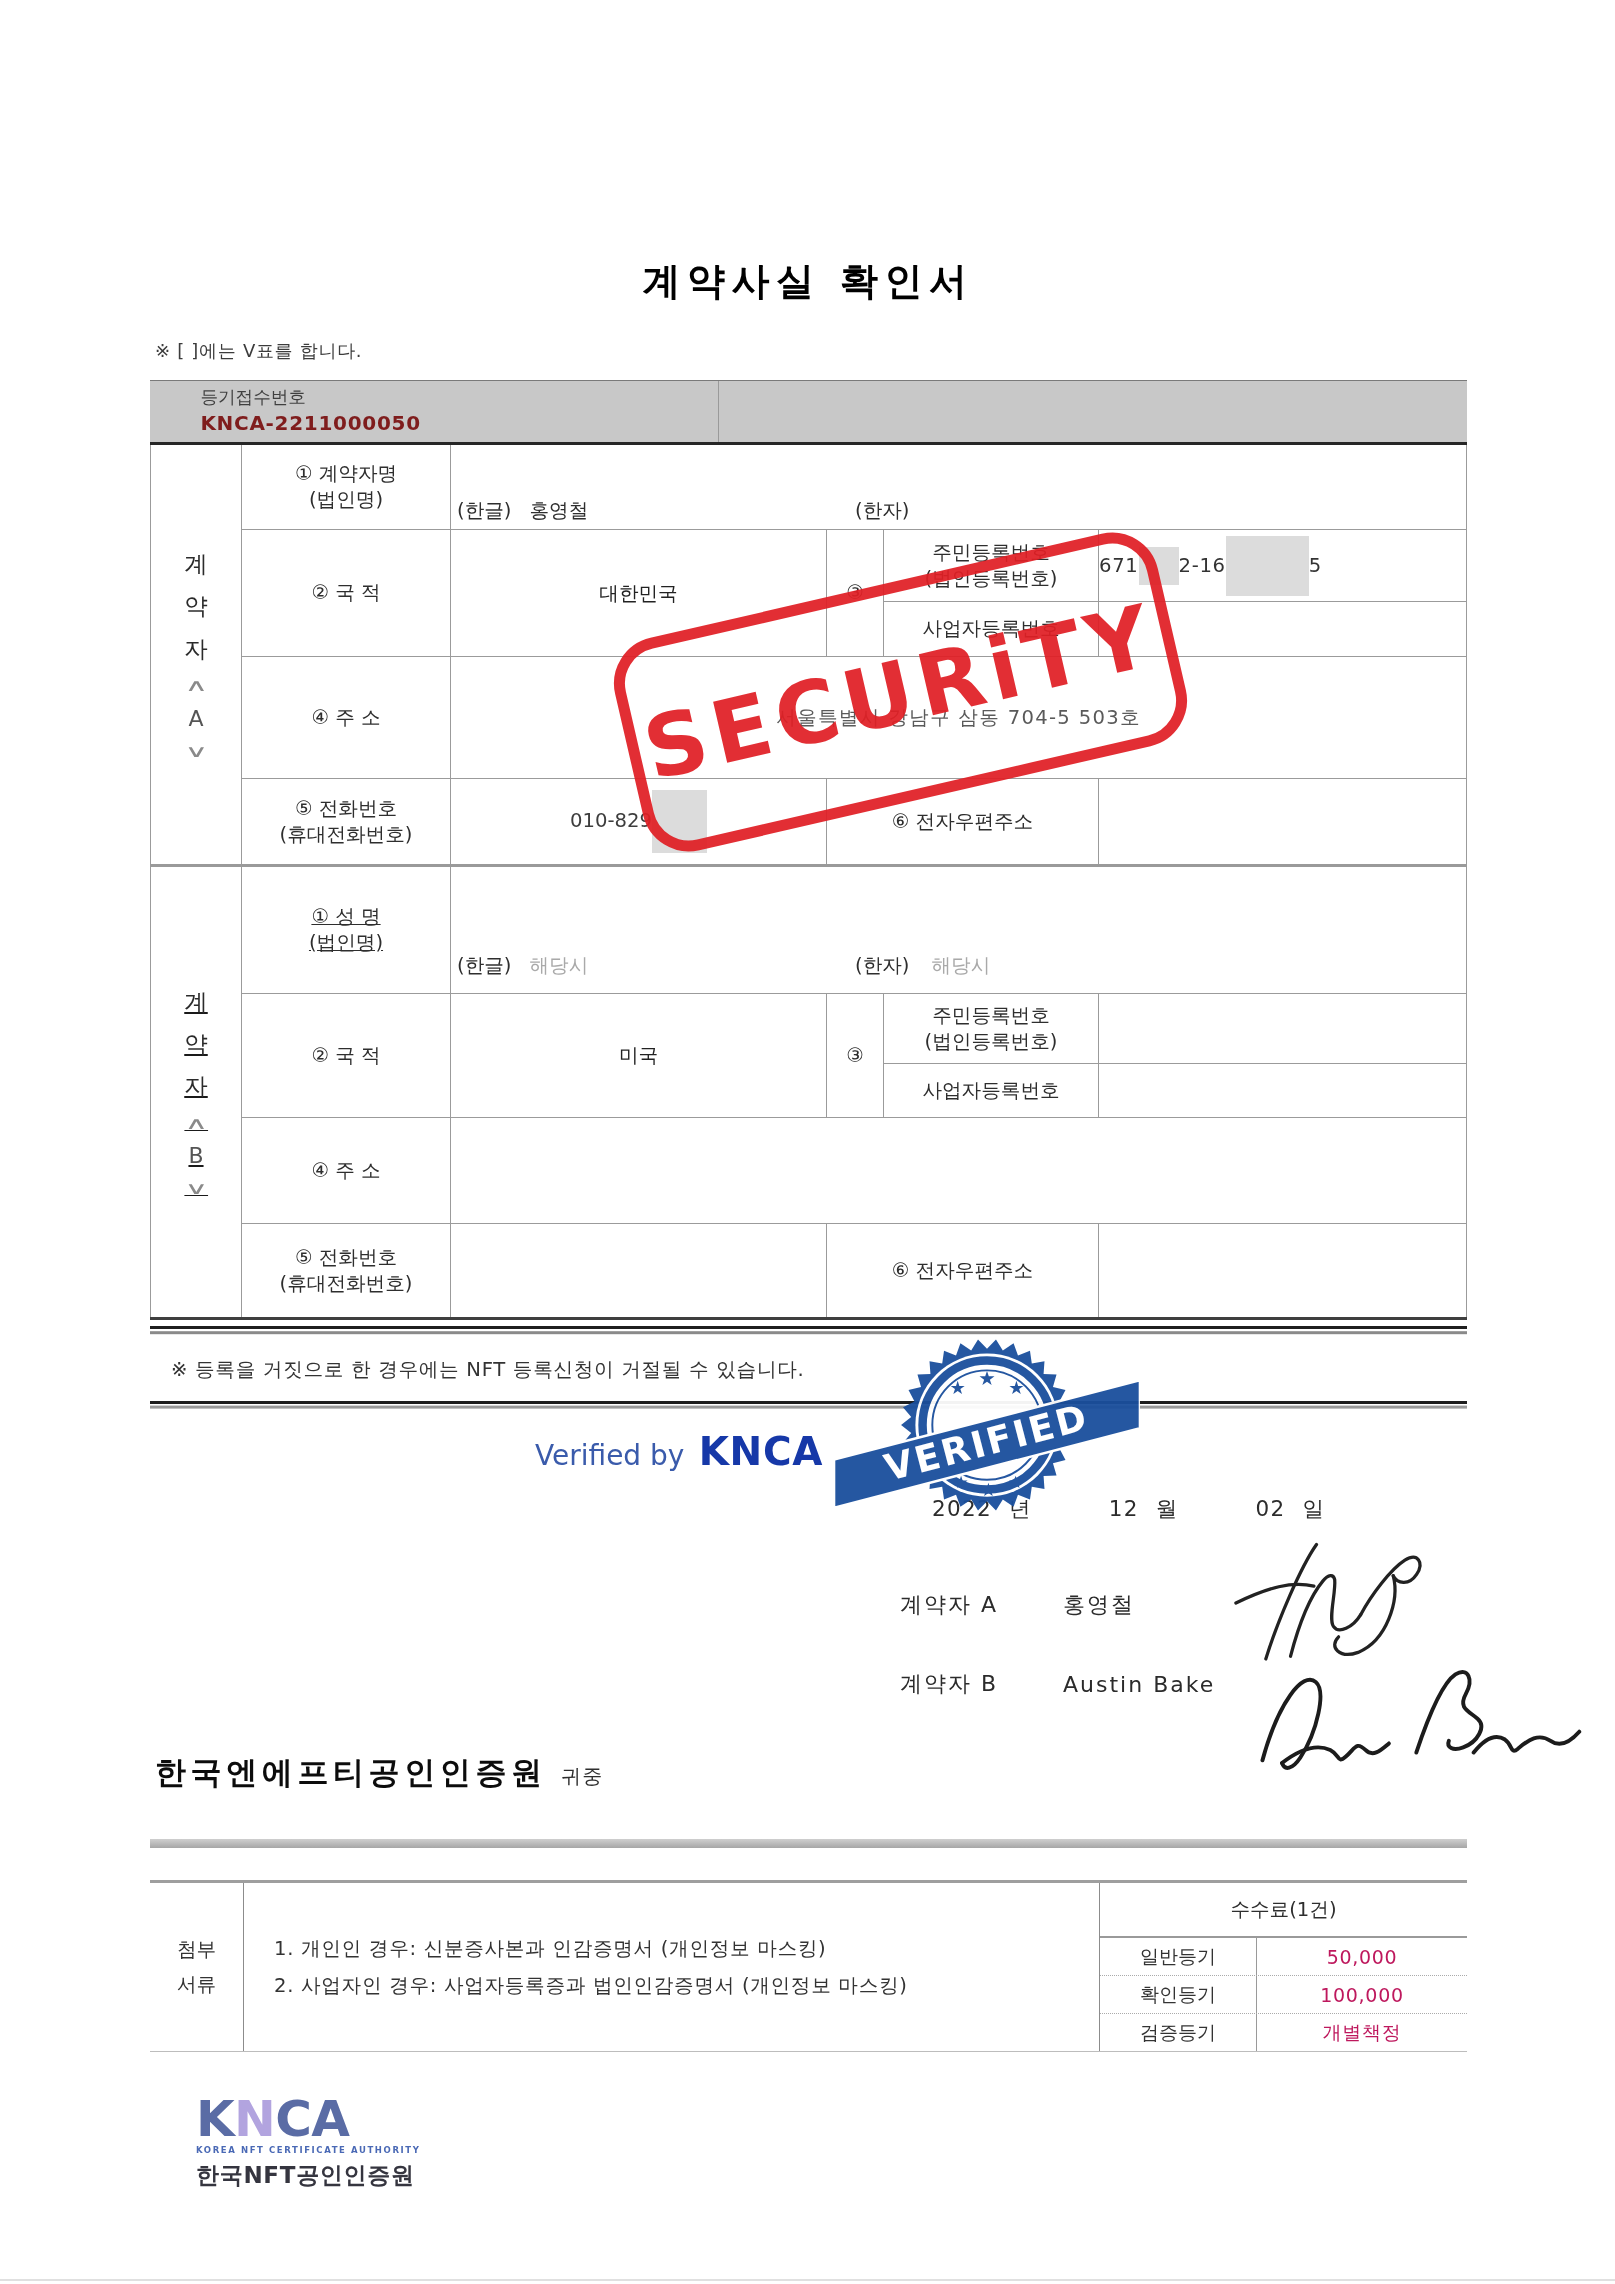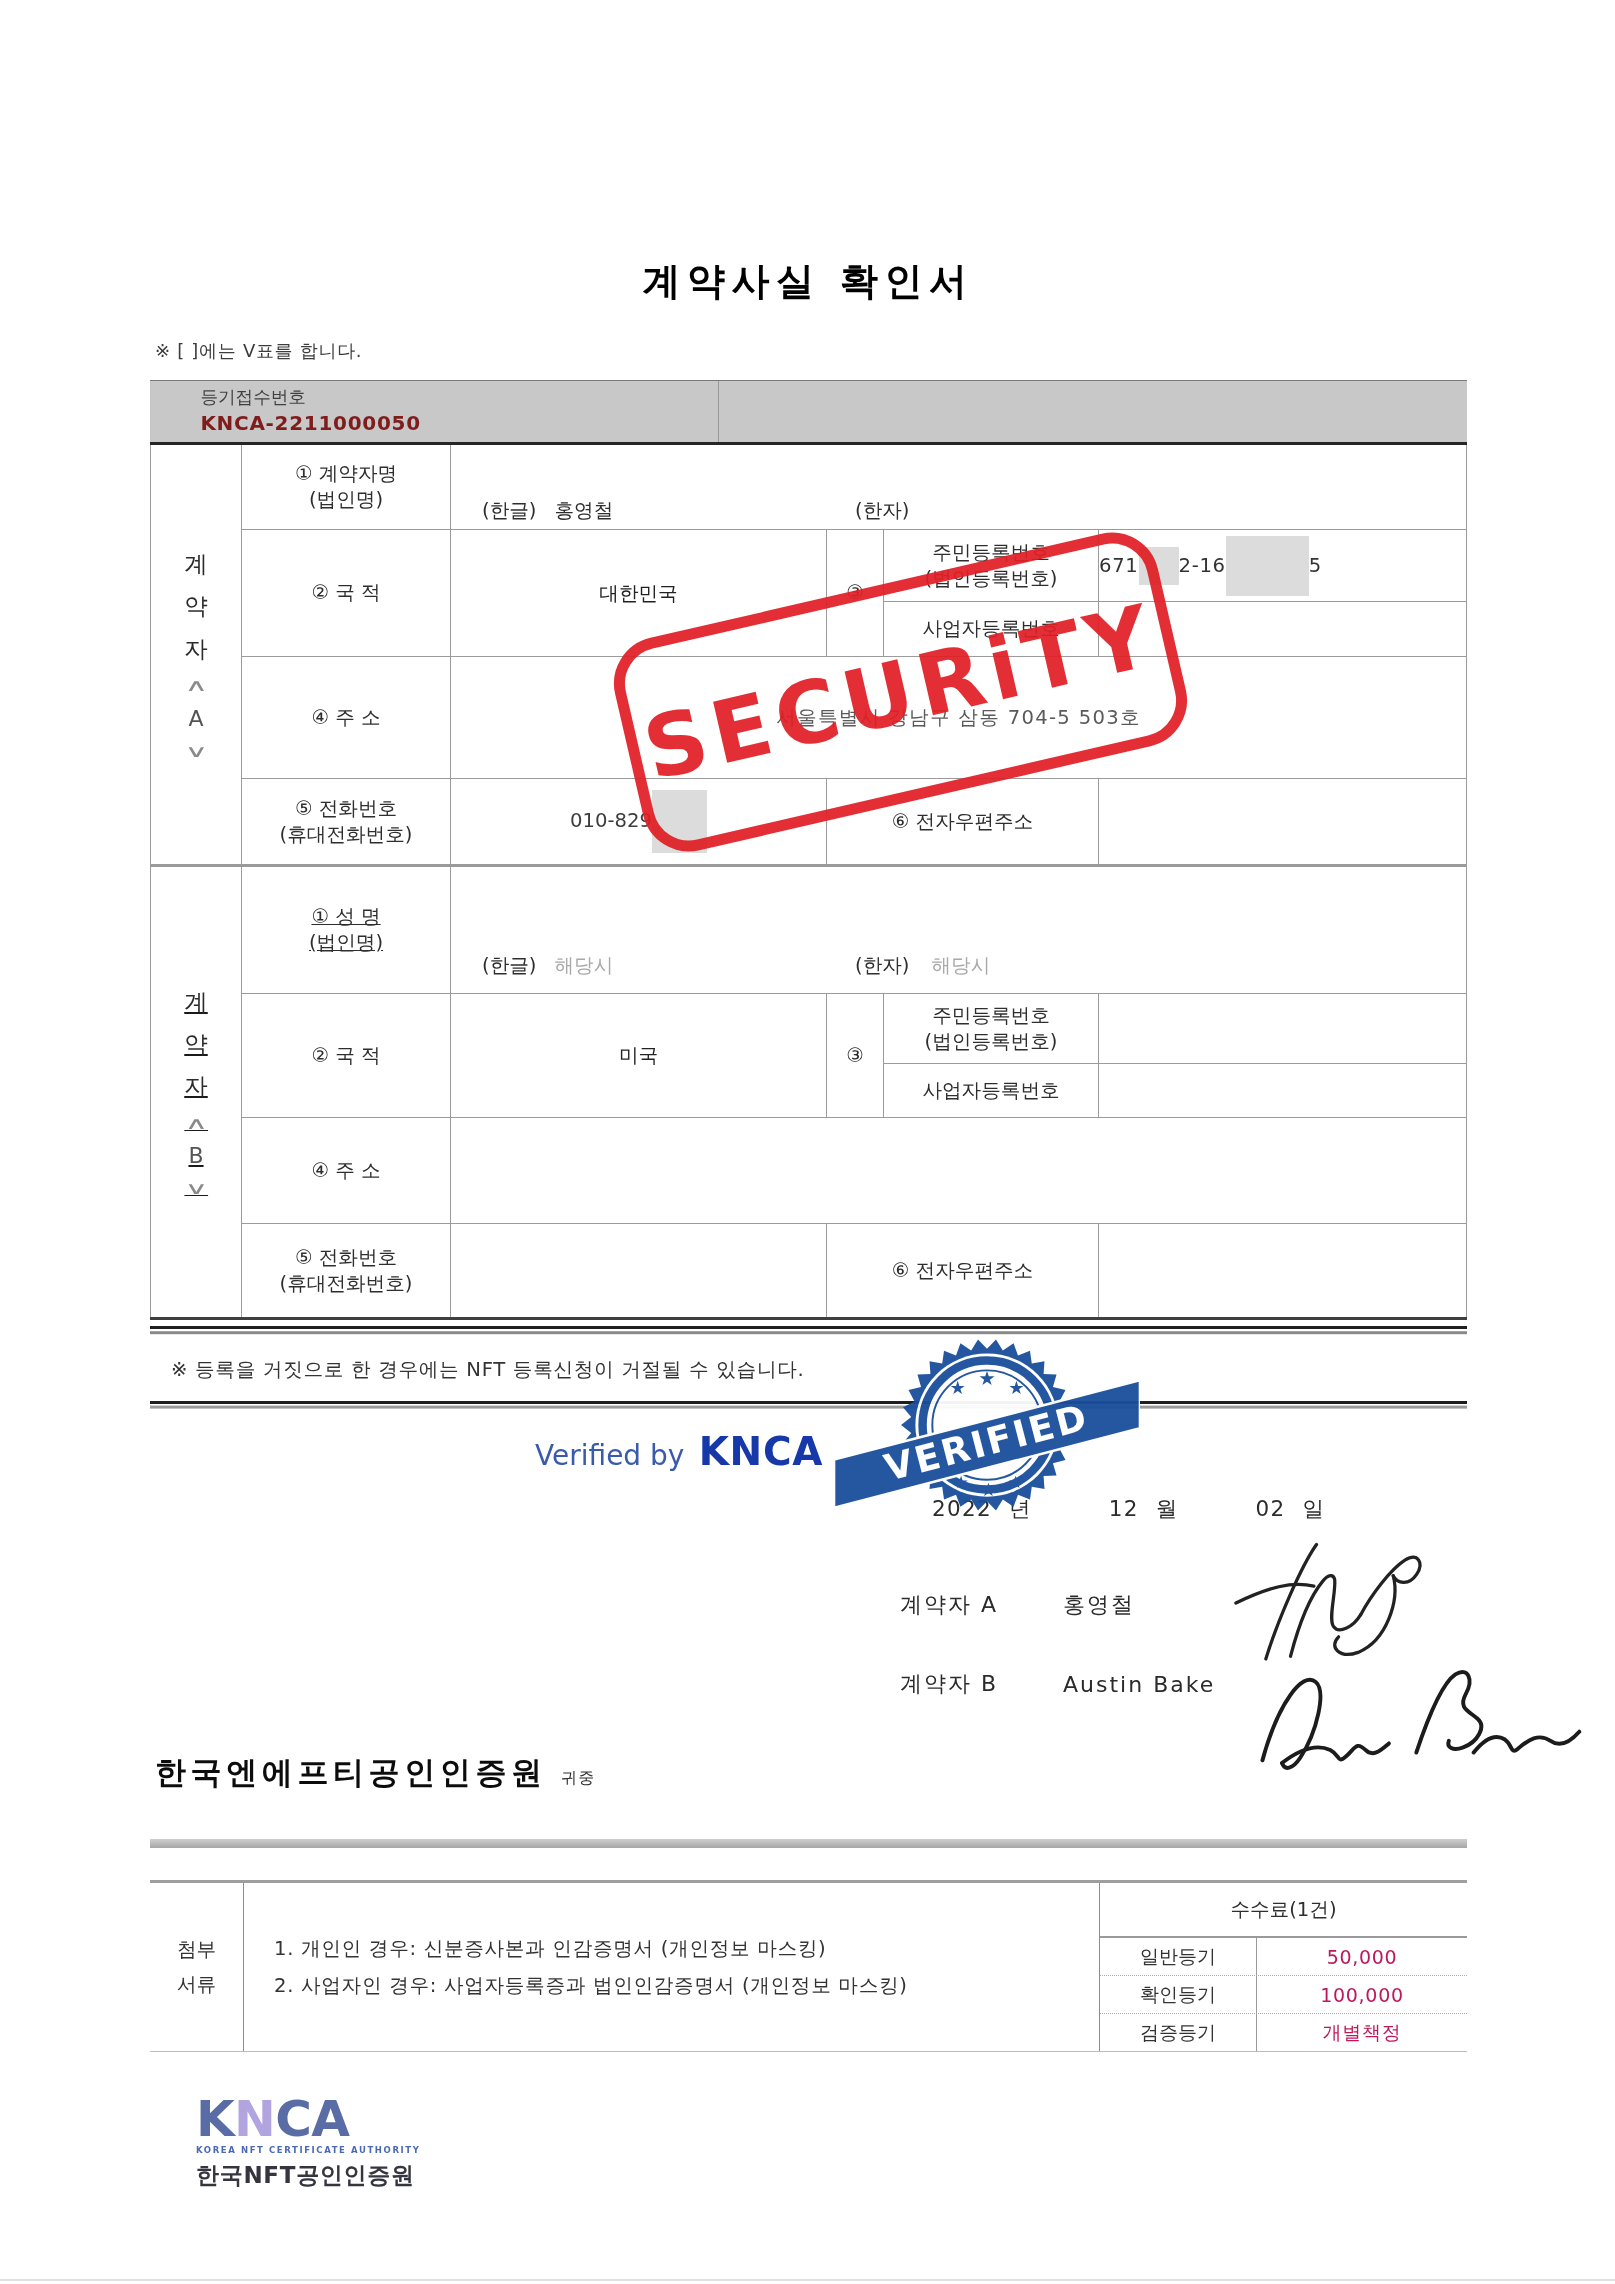--- a/index.html
+++ b/index.html
@@ -32,21 +32,21 @@
   td.subdiv{border-top:2px solid #c4c4c4;}
   td.stub{border-right:1.3px solid #9b9b9b;}
   .stub-inner{display:flex;flex-direction:column;align-items:center;justify-content:center;
               gap:10.4px;height:100%;}
   .stub-inner .kch{font-size:23.5px;color:#2b2b2b;}
   .stub-inner .chev{font-size:17px;color:#8a8a8a;transform:scaleX(1.9);}
   .stub-inner .letter{font-size:22px;color:#555;}
   td.lbl{text-align:center;line-height:26px;color:#2e2e2e;}
   td.val-center{text-align:center;color:#222;margin-left:21px;}
   .name-cell{position:relative;height:100%;}
-  .nc-line{position:absolute;left:31px;display:flex;align-items:baseline;gap:18px;color:#2e2e2e;}
+  .nc-line{position:absolute;left:6px;display:flex;align-items:baseline;gap:18px;color:#2e2e2e;}
   .nc-hanja{position:absolute;left:404px;display:flex;align-items:baseline;gap:22px;color:#2e2e2e;}
   .ph{color:#a9a9a9;}
   .mask{display:inline-block;background:#dcdcdc;vertical-align:middle;}
   .ssn-cell{padding-left:5.2px;color:#333;letter-spacing:0.7px;}
   .addr-cell{text-align:center;color:#5a5a5a;font-size:21px;letter-spacing:1.3px;}
   .phone-cell{text-align:center;color:#3d3d3d;}
 
   
   .rule1{top:1326px;left:150px;width:1317px;height:2.6px;background:#1f1f1f;
          box-shadow:0 5.2px 0 0 #8a8a8a;z-index:1;}
@@ -76,21 +76,21 @@
   .sig-a-row{top:1590px;left:900px;}
   .sig-b-row{top:1669px;left:900px;}
   .sig-label{font-size:22px;color:#2b2b2b;letter-spacing:2px;width:163px;}
   .sig-name{font-size:22px;color:#2b2b2b;letter-spacing:2px;}
   .sig-a-svg{top:1538px;left:1225px;z-index:3;}
   .sig-b-svg{top:1656px;left:1252px;z-index:3;}
 
   
   .recipient{top:1752px;left:155px;display:flex;align-items:baseline;gap:14.3px;}
   .recip-org{font-size:31px;font-weight:800;color:#0c0c0c;letter-spacing:4.6px;}
-  .recip-hon{font-size:16px;color:#2e2e2e;letter-spacing:1.3px;}
+  .recip-hon{font-size:20px;color:#2e2e2e;letter-spacing:1.3px;}
 
   
   .fee-table{top:1880px;left:150px;width:1317px;height:168px;border-top:3.9px solid #9e9e9e;
              border-bottom:1.3px solid #bdbdbd;display:flex;box-sizing:content-box;}
   .att-stub{width:93px;border-right:1.3px solid #8c8c8c;display:flex;flex-direction:column;
             align-items:center;justify-content:center;gap:7.8px;font-size:19.6px;color:#333;}
   .att-body{flex:1;display:flex;flex-direction:column;justify-content:center;
             padding-left:30px;font-size:19.6px;line-height:37px;color:#333;letter-spacing:0.7px;}
   .fee-box{width:367px;border-left:1.3px solid #8c8c8c;display:flex;flex-direction:column;}
   .fee-head{height:53px;border-bottom:2px solid #9a9a9a;display:flex;align-items:center;

